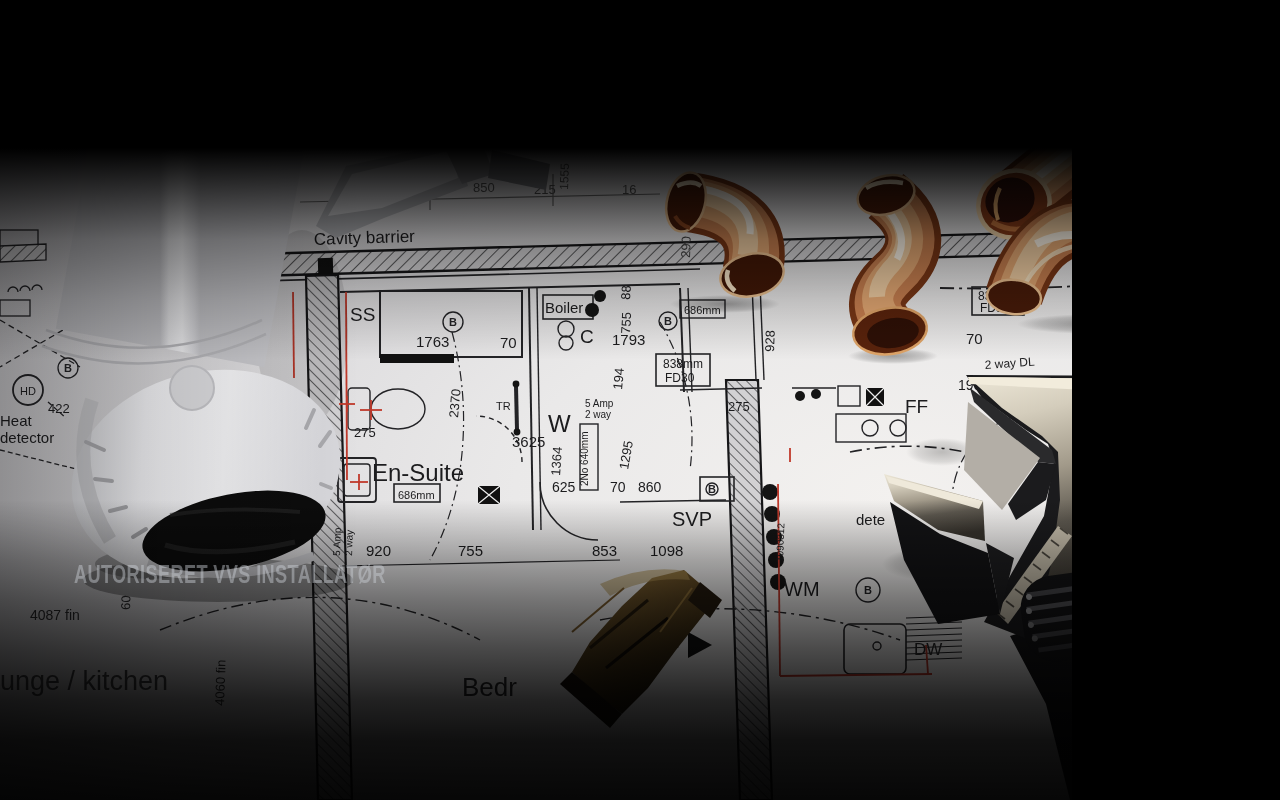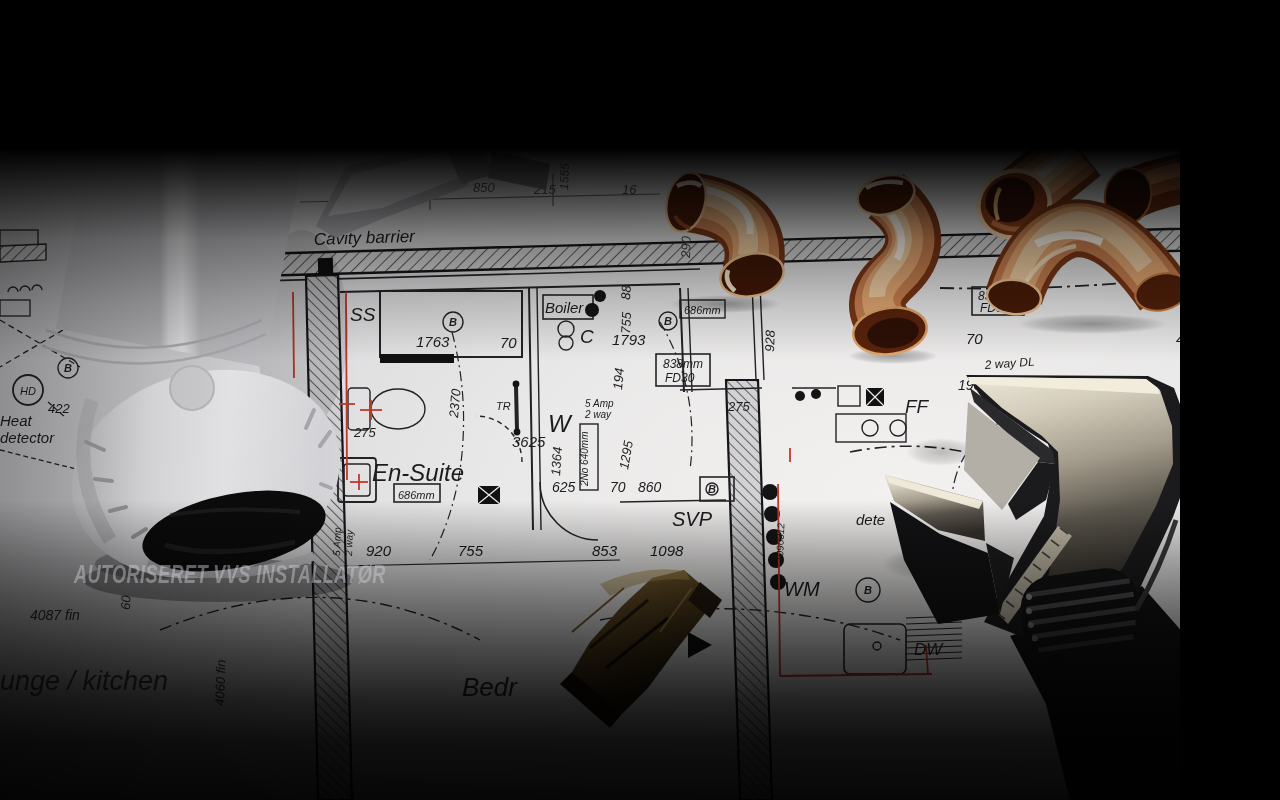--- a/index.html
+++ b/index.html
@@ -1,17 +1,17 @@
 <!DOCTYPE html>
 <html><head>
 <meta charset="utf-8">
 <style>
   html,body{margin:0;padding:0;background:#000;}
-  #stage{position:relative;width:1180px;height:800px;overflow:hidden;background:#050505;
-         font-family:"Liberation Sans",sans-serif;font-style:italic;}
+  #stage{position:relative;width:1072px;height:800px;overflow:hidden;background:#050505;
+         font-family:"Liberation Sans",sans-serif;}
   svg{position:absolute;left:0;top:0;}
 </style>
 </head>
 <body>
 <div id="stage">
 <svg width="1280" height="800" viewBox="0 0 1280 800" font-family="Liberation Sans, sans-serif">
 <defs>
   <pattern id="hatch" width="8" height="8" patternUnits="userSpaceOnUse" patternTransform="rotate(45)">
     <rect width="8" height="8" fill="#d8d7d9"></rect>
     <line x1="0" y1="0" x2="0" y2="8" stroke="#3a3a3c" stroke-width="1.6"></line>

